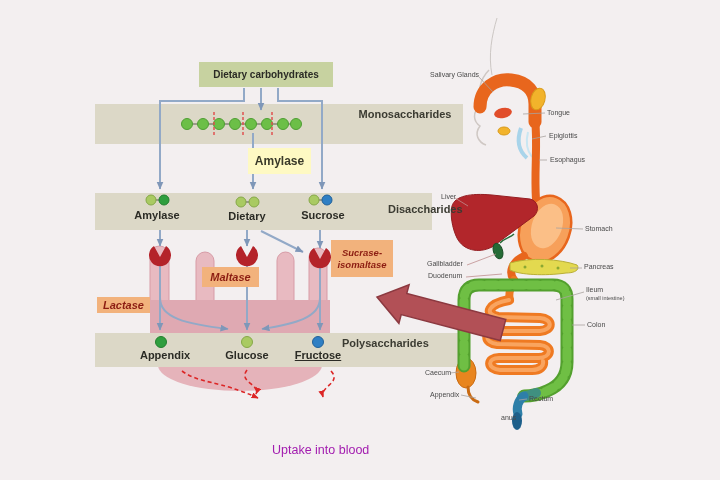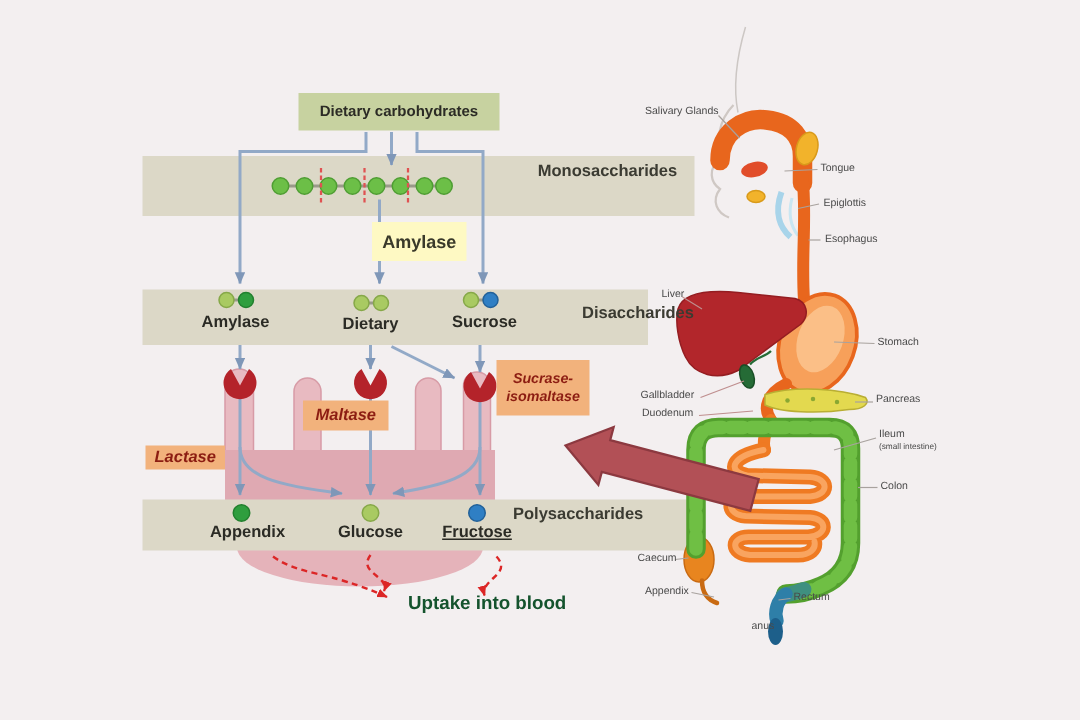--- a/index.html
+++ b/index.html
@@ -7,21 +7,21 @@
          font-family:"Liberation Sans",sans-serif;}
   .stage svg{position:absolute;left:0;top:0;}
   .lbl{position:absolute;color:#2b2b25;font-weight:bold;font-size:11px;line-height:12px;}
   .center{text-align:center;}
   .box{position:absolute;display:flex;align-items:center;justify-content:center;
        font-weight:bold;color:#2b2b25;}
   .enzbox{background:#f2b27c;color:#8c1d12;font-style:italic;font-weight:bold;
           display:flex;align-items:center;justify-content:center;position:absolute;}
   .anat{position:absolute;color:#4a4a4a;font-size:7px;line-height:8px;font-weight:normal;}
   .anat-sub{font-size:5.5px;}
-  .uptake{position:absolute;color:#14532d;font-weight:bold;font-size:12.5px;}
+  .uptake{position:absolute;color:#a21caf;font-weight:normal;font-size:12.5px;margin-top:48px;}
   .bandtitle{color:#3b3b32;}
 </style>
 </head>
 <body>
 
 <div class="stage">
 
 <svg width="720" height="480" viewBox="0 0 720 480">
   <defs>
     <marker id="mb" markerUnits="userSpaceOnUse" markerWidth="9" markerHeight="8" refX="7.5" refY="3.5" orient="auto">

